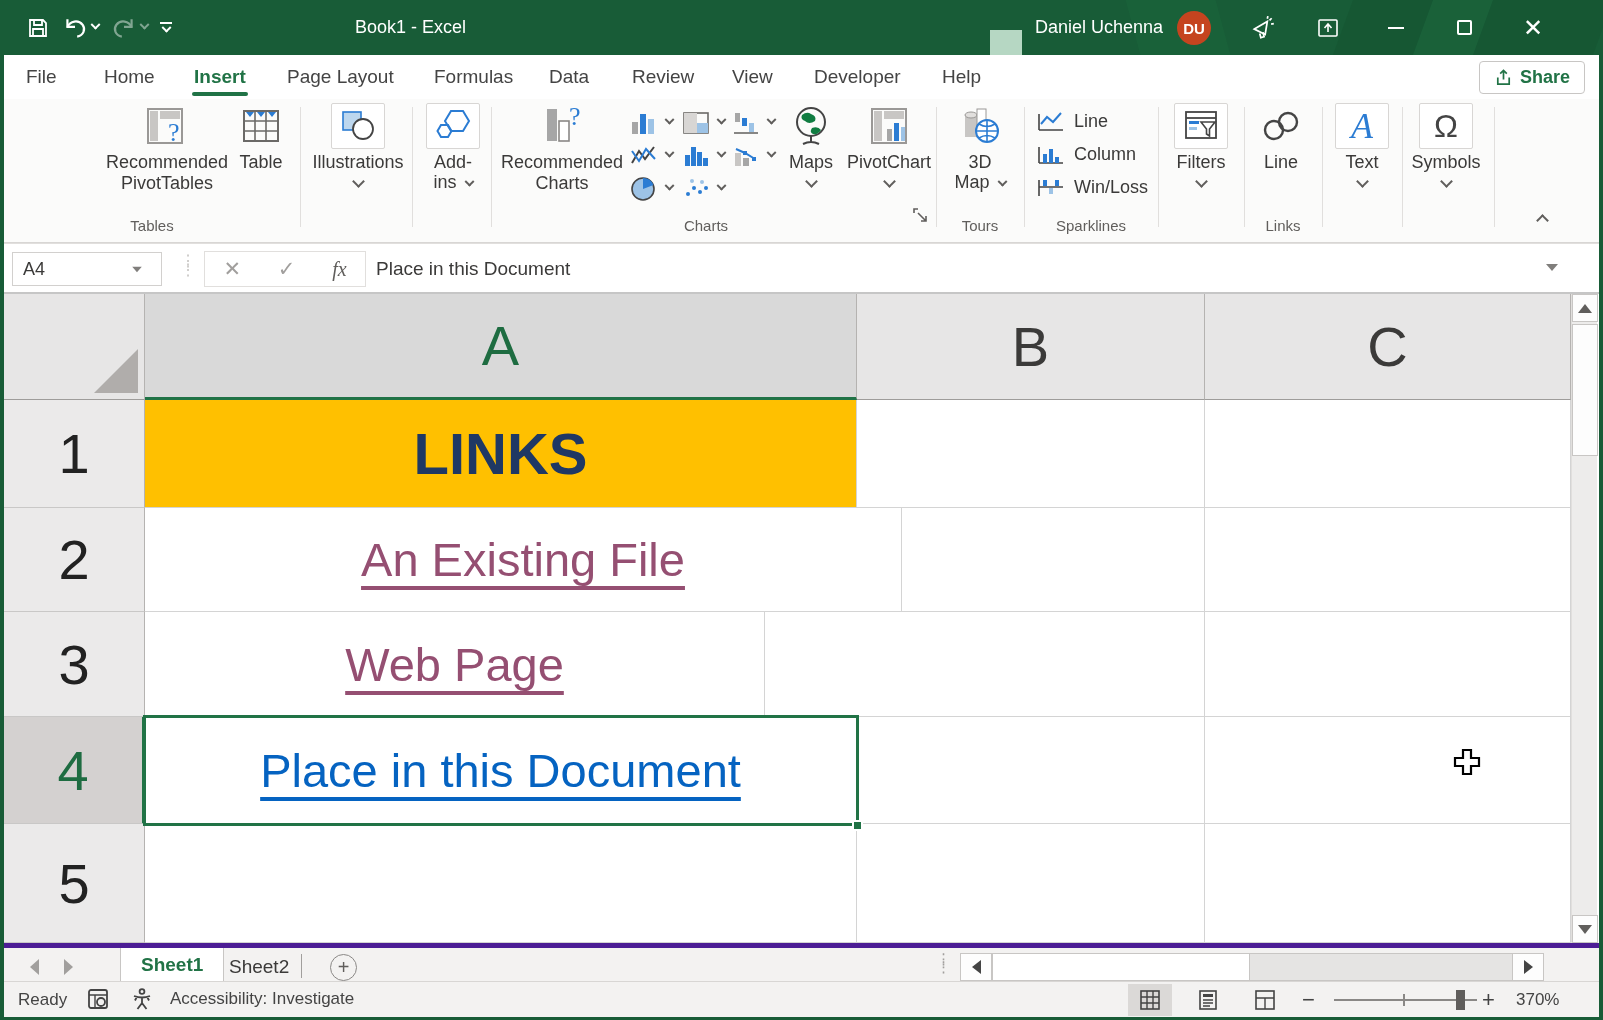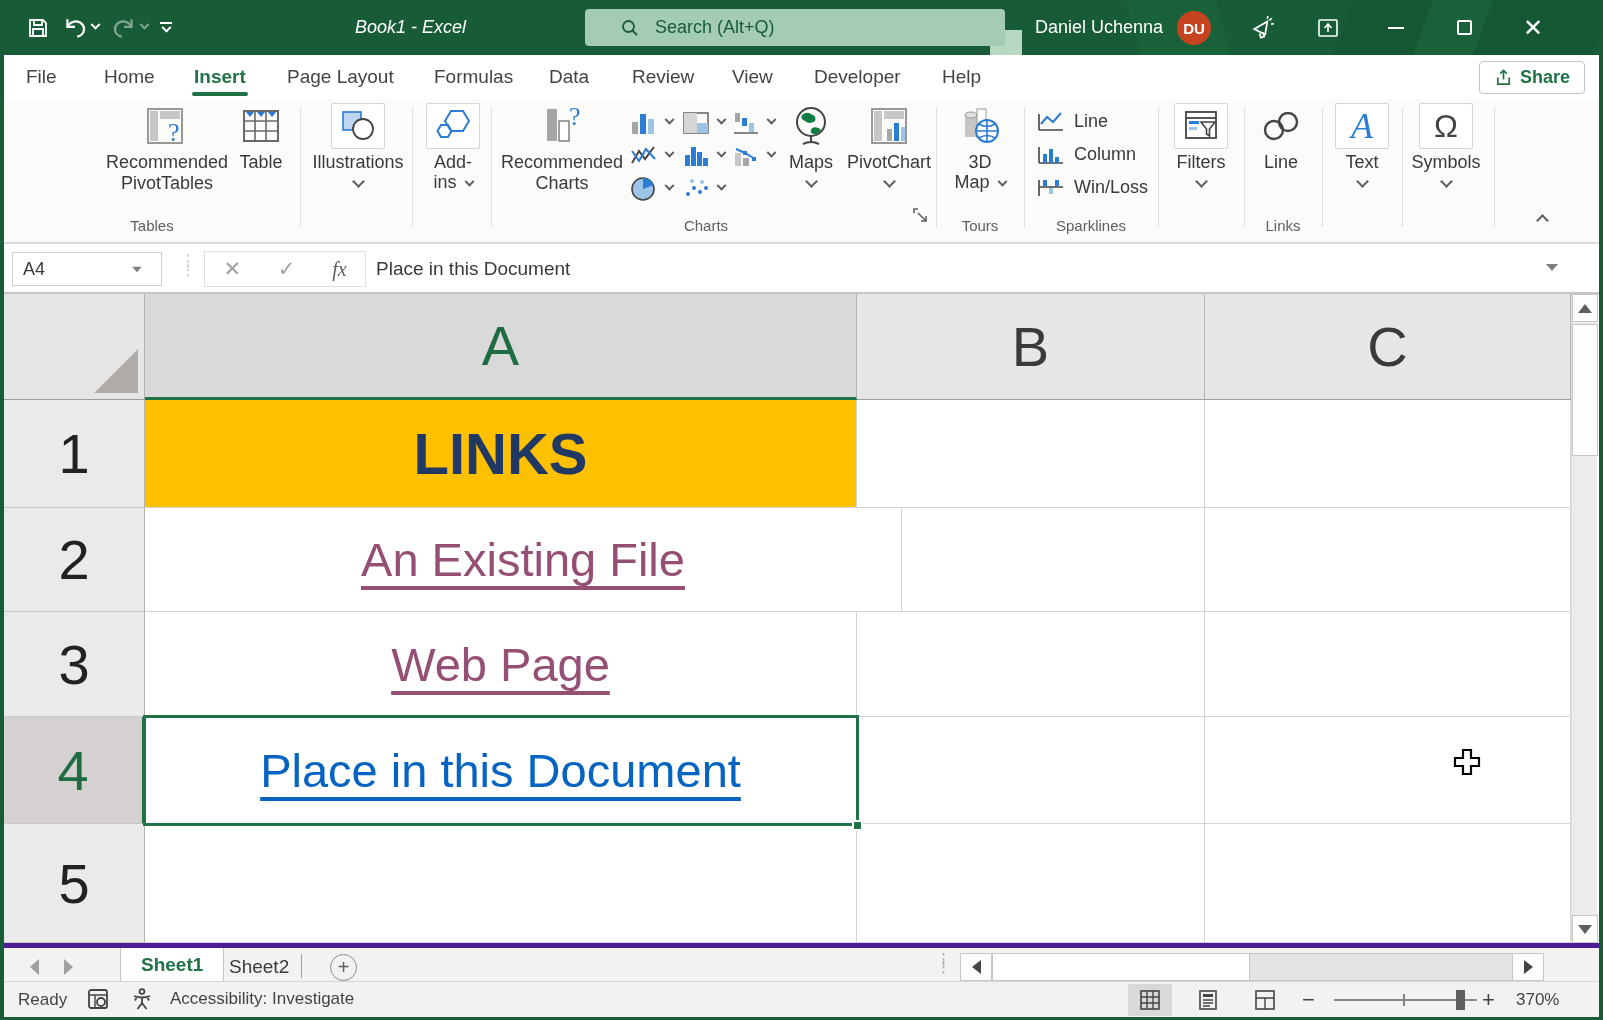--- a/index.html
+++ b/index.html
@@ -7,21 +7,21 @@
   body { font-family:"Liberation Sans", sans-serif; position:relative; background:#fff; color:#3b3a39; }
   .abs { position:absolute; }
 
   
   #titlebar { top:0; left:0; width:1603px; height:55px; background:#185C37; }
   .tb-deco { position:absolute; background:#14522F; }
   .tb-deco2 { position:absolute; background:#1E6B40; }
   .tb-sq { position:absolute; background:#B6D7C3; }
   .qat { position:absolute; top:0; height:55px; display:flex; align-items:center; color:#fff; }
   .qat-btn { display:flex; align-items:center; justify-content:center; height:40px; padding:0 6px; }
-  .tb-title { position:absolute; top:0; height:55px; display:flex; align-items:center; color:#fff; font-size:18px;font-style:italic; }
+  .tb-title { position:absolute; top:0; height:55px; display:flex; align-items:center; color:#fff; font-size:18px; }
   #searchbox { position:absolute; left:585px; top:9px; width:420px; height:37px; background:#A3CBB6; border-radius:4px; display:flex; align-items:center; padding-left:34px; }
   #searchbox input { background:transparent; border:none; outline:none; font-size:18px; color:#185C37; width:330px; font-family:"Liberation Sans",sans-serif; }
   #searchbox input::placeholder { color:#185C37; opacity:1; }
   .tb-user { position:absolute; top:0; height:55px; display:flex; align-items:center; color:#fff; font-size:18px; }
   .avatar { width:34px; height:34px; border-radius:50%; background:#C5441F; color:#fff; display:flex; align-items:center; justify-content:center; font-size:15px; font-weight:bold; }
   .winctl { position:absolute; top:0; width:46px; height:55px; display:flex; align-items:center; justify-content:center; color:#fff; font-size:18px; }
 
   
   #menurow { top:55px; left:0; width:1603px; height:44px; background:#FFFFFF; }
   .mtab { position:absolute; top:0; height:44px; display:flex; align-items:center; font-size:19px; color:#444; padding:0 4px; }
@@ -130,27 +130,20 @@
         <div style="width:12px;height:2px;background:#fff;margin-bottom:3px;"></div>
         <span class="chev sm" style="border-color:#fff;margin:0;"></span>
       </div>
     </div>
   </div>
 
   <div class="tb-title" style="left:355px;">
     <span>Book1  -  Excel</span>
   </div>
 
-  <div id="searchbox">
-    <svg class="abs" style="left:36px;top:10px;" width="18" height="18" viewBox="0 0 18 18" fill="none" stroke="#185C37" stroke-width="1.8">
-      <circle cx="7.5" cy="7.5" r="5.5"></circle>
-        <path d="M11.5 11.5 L16 16"></path>
-    </svg>
-    <input style="margin-left: 36px;" placeholder="Search (Alt+Q)">
-  </div>
 
   <div class="tb-user" style="left:1035px;">
     <span>Daniel Uchenna</span>
   </div>
   <div class="abs avatar" style="left:1177px;top:11px;">
     <span>DU</span>
   </div>
 
   <div class="winctl" style="left:1240px;">
     <svg width="26" height="26" viewBox="0 0 24 24" fill="none" stroke="#fff" stroke-width="1.6">
@@ -521,21 +514,21 @@
   <div class="rowhdr" style="top:530px;height:119px;">
       <span>5</span>
     </div>
 
   <div class="cell" style="left:145px;top:106px;width:712px;height:108px;background:#FFC000;">
     <span style="font-size:58px;font-weight:bold;color:#1F3864;">LINKS</span>
   </div>
   <div class="cell" style="left:145px;top:214px;width:757px;height:104px;">
     <span class="linktext" style="color:#954F72;">An Existing File</span>
   </div>
-  <div class="cell" style="left:145px;top:318px;width:712px;height:105px;">
+  <div class="cell" style="left:145px;top:318px;width:620px;height:105px;">
     <span class="linktext" style="color:#954F72;">Web Page</span>
   </div>
   <div class="cell" style="left:145px;top:423px;width:712px;height:107px;">
     <span class="linktext" style="color:#0563C1;">Place in this Document</span>
   </div>
   <div class="cell" style="left:145px;top:530px;width:712px;height:119px;"></div>
 
   <div class="cell" style="left:857px;top:106px;width:348px;height:108px;"></div>
   <div class="cell" style="left:857px;top:214px;width:348px;height:104px;"></div>
   <div class="cell" style="left:857px;top:318px;width:348px;height:105px;"></div>

